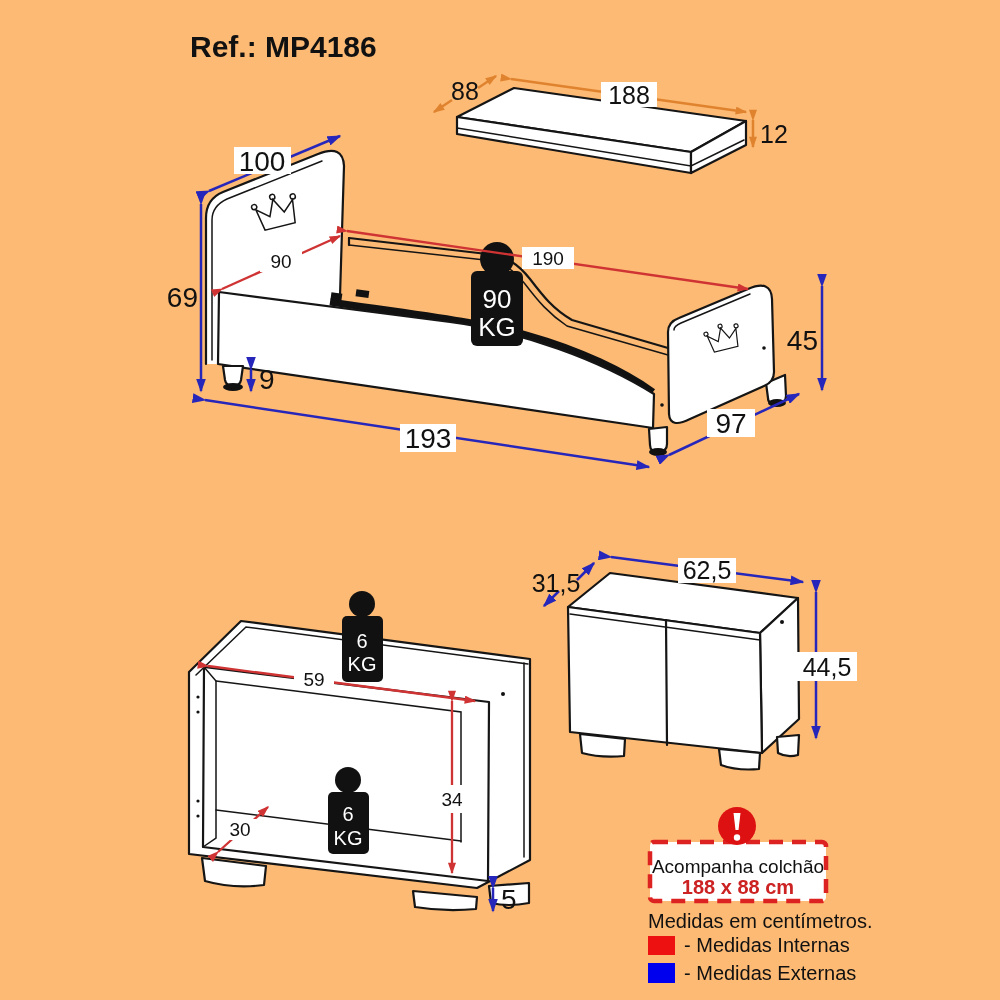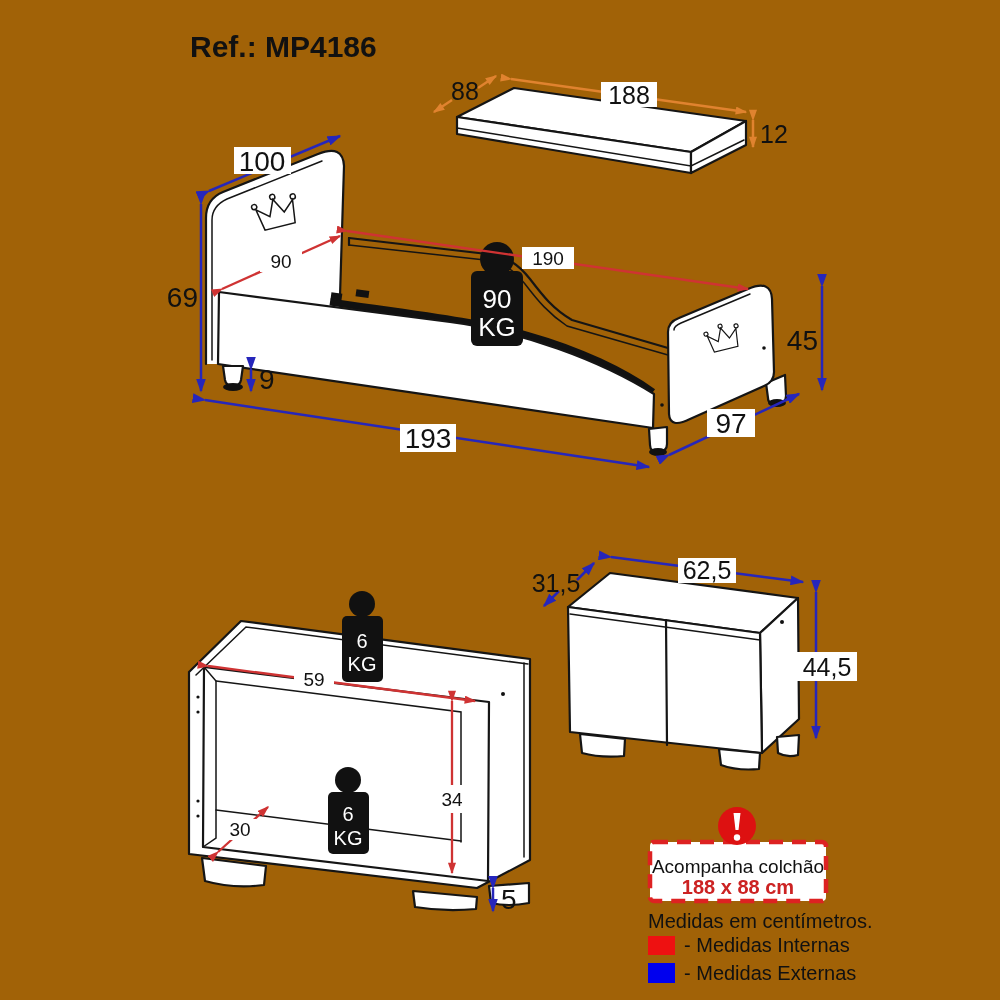--- a/index.html
+++ b/index.html
@@ -1,16 +1,16 @@
 <!DOCTYPE html>
 <html><head>
 <meta charset="utf-8">
 <style>
   html,body{margin:0;padding:0;background:#ffffff;}
-  .stage{position:relative;width:1000px;height:1000px;background:#a16207;overflow:hidden;}
+  .stage{position:relative;width:1000px;height:1000px;background:#fdba74;overflow:hidden;}
   text{font-family:"Liberation Sans","DejaVu Sans",sans-serif;fill:#111;}
   .ttl{font-size:30px;font-weight:bold;}
   .big{font-size:28px;}
   .med{font-size:25px;}
   .sm{font-size:20px;}
   .tiny{font-size:19px;}
   .wtxt{fill:#ffffff;font-size:26px;}
   .wtxt2{fill:#ffffff;font-size:20px;}
   .redtx{fill:#cc2222;font-weight:bold;font-size:20px;}
   .k{stroke:#151515;stroke-width:2.2;fill:none;stroke-linejoin:round;stroke-linecap:round;}

